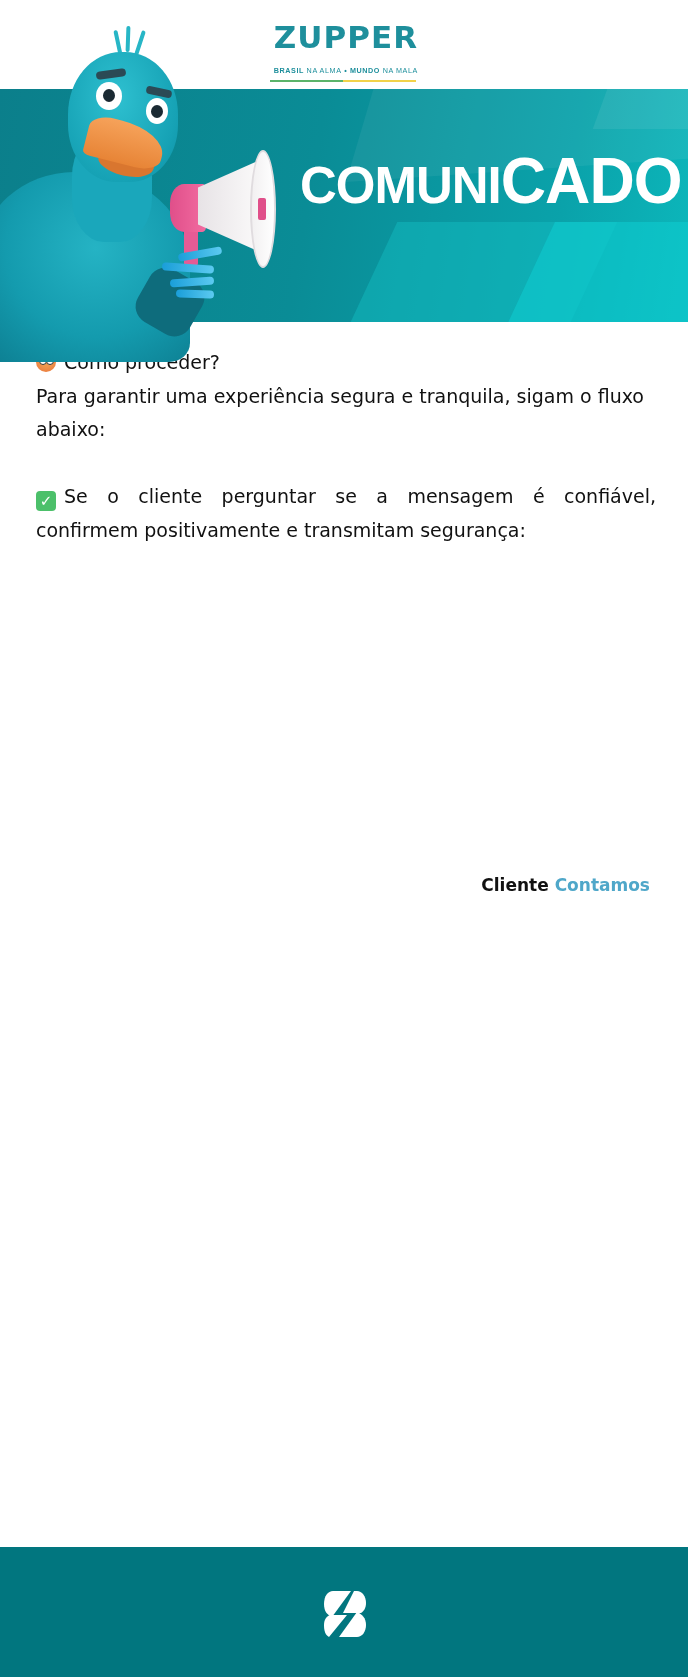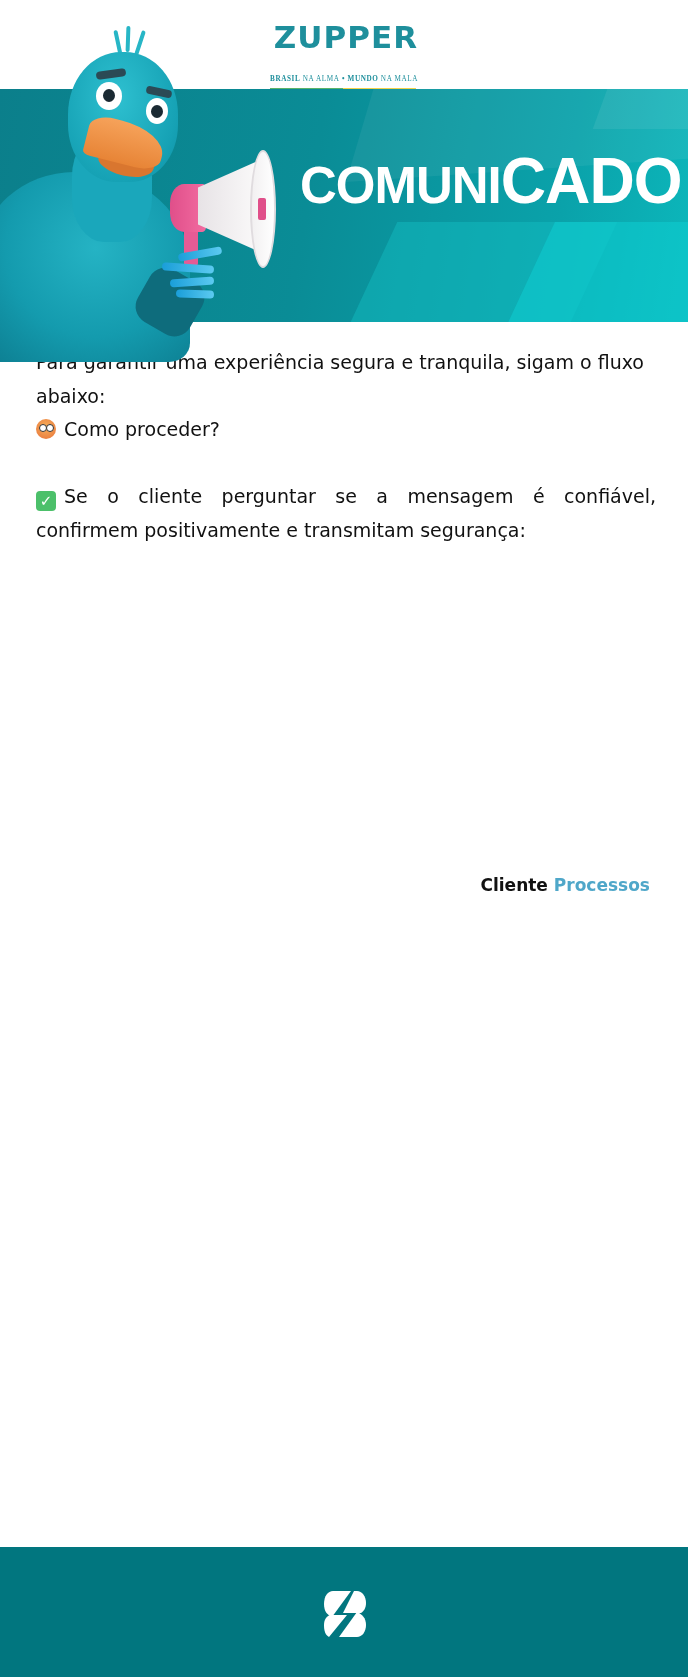--- a/index.html
+++ b/index.html
@@ -7,22 +7,22 @@
     body { position: relative; font-family: "DejaVu Sans", sans-serif; color: #111; }
 
     
     .logo-wrap { position: absolute; left: 268px; top: 20px; width: 150px; height: 52px; text-align: right; }
     .logo-word {
       font-family: "DejaVu Sans", sans-serif; font-weight: bold; font-size: 31px; letter-spacing: 1px;
       color: #1e8f9c; line-height: 36px; display: block;
       transform: scaleY(0.95);
     }
     .logo-tag {
-      display: block; font-size: 7.2px; letter-spacing: 0.6px; color: #1e8f9c; line-height: 10px; margin-top: 18px;
-      font-family: Liberation Serif, serif; white-space: nowrap;
+      display: block; font-size: 7.2px; letter-spacing: 0.6px; color: #1e8f9c; line-height: 10px; margin-top: 10px;
+      font-family: Liberation Sans, sans-serif; white-space: nowrap;
     }
     .logo-tag b { font-weight: bold; }
     .logo-line { display: flex; height: 2px; margin: 4px 2px 0 2px; }
     .logo-line span:first-child { flex: 1; background: #5bb36a; }
     .logo-line span:last-child { flex: 1; background: #f2d24a; }
 
     
     .banner {
       position: absolute; left: 0; top: 89px; width: 688px; height: 233px; overflow: hidden;
       background: linear-gradient(100deg, #0b7f8b 0%, #0a8c96 45%, #0aa2aa 80%, #0cb8bc 100%);
@@ -141,34 +141,34 @@
     <div class="mp-rim"></div>
     <div class="mp-inner"></div>
   </div>
   <div class="claw k1"></div>
   <div class="claw k2"></div>
   <div class="claw k3"></div>
   <div class="claw k4"></div>
 </div>
 
 <div class="content">
-  <p class="para left">Para garantir uma experiência segura e tranquila, sigam o fluxo abaixo:</p>
   <p class="para left">
     <span class="emoji emoji-monocle"></span><span>Como proceder?</span>
   </p>
+  <p class="para left">Para garantir uma experiência segura e tranquila, sigam o fluxo abaixo:</p>
   <div class="gap"></div>
   <p class="para">
     <span class="emoji emoji-check">✓</span><span>Se o cliente perguntar se a mensagem é confiável, confirmem positivamente e transmitam segurança:</span>
   </p>
   <div class="gap"></div>
 </div>
 
 <div class="signature">
   <span class="a">Cliente</span>
-  <span class="b">Processos</span>
+  <span class="b">Contamos</span>
 </div>
 
 <div class="footer">
   <svg class="footer-logo" viewBox="0 0 44 48">
     <path d="M10 1 H28 L9 27 C4 25 1 21 1 14 C1 6 5 1 10 1 Z" fill="#ffffff"></path>
     <path d="M31 1 H34 C39 1 43 6 43 13 C43 18 41 21 38 23 L20 23 Z" fill="#ffffff" transform="translate(0,0)"></path>
     <path d="M6 47 C2 45 1 40 1 35 C1 29 4 26 7 25 L24 25 Z" fill="#ffffff"></path>
     <path d="M16 47 L34 22 C39 24 43 28 43 35 C43 42 39 47 34 47 Z" fill="#ffffff"></path>
   </svg>
 </div>

